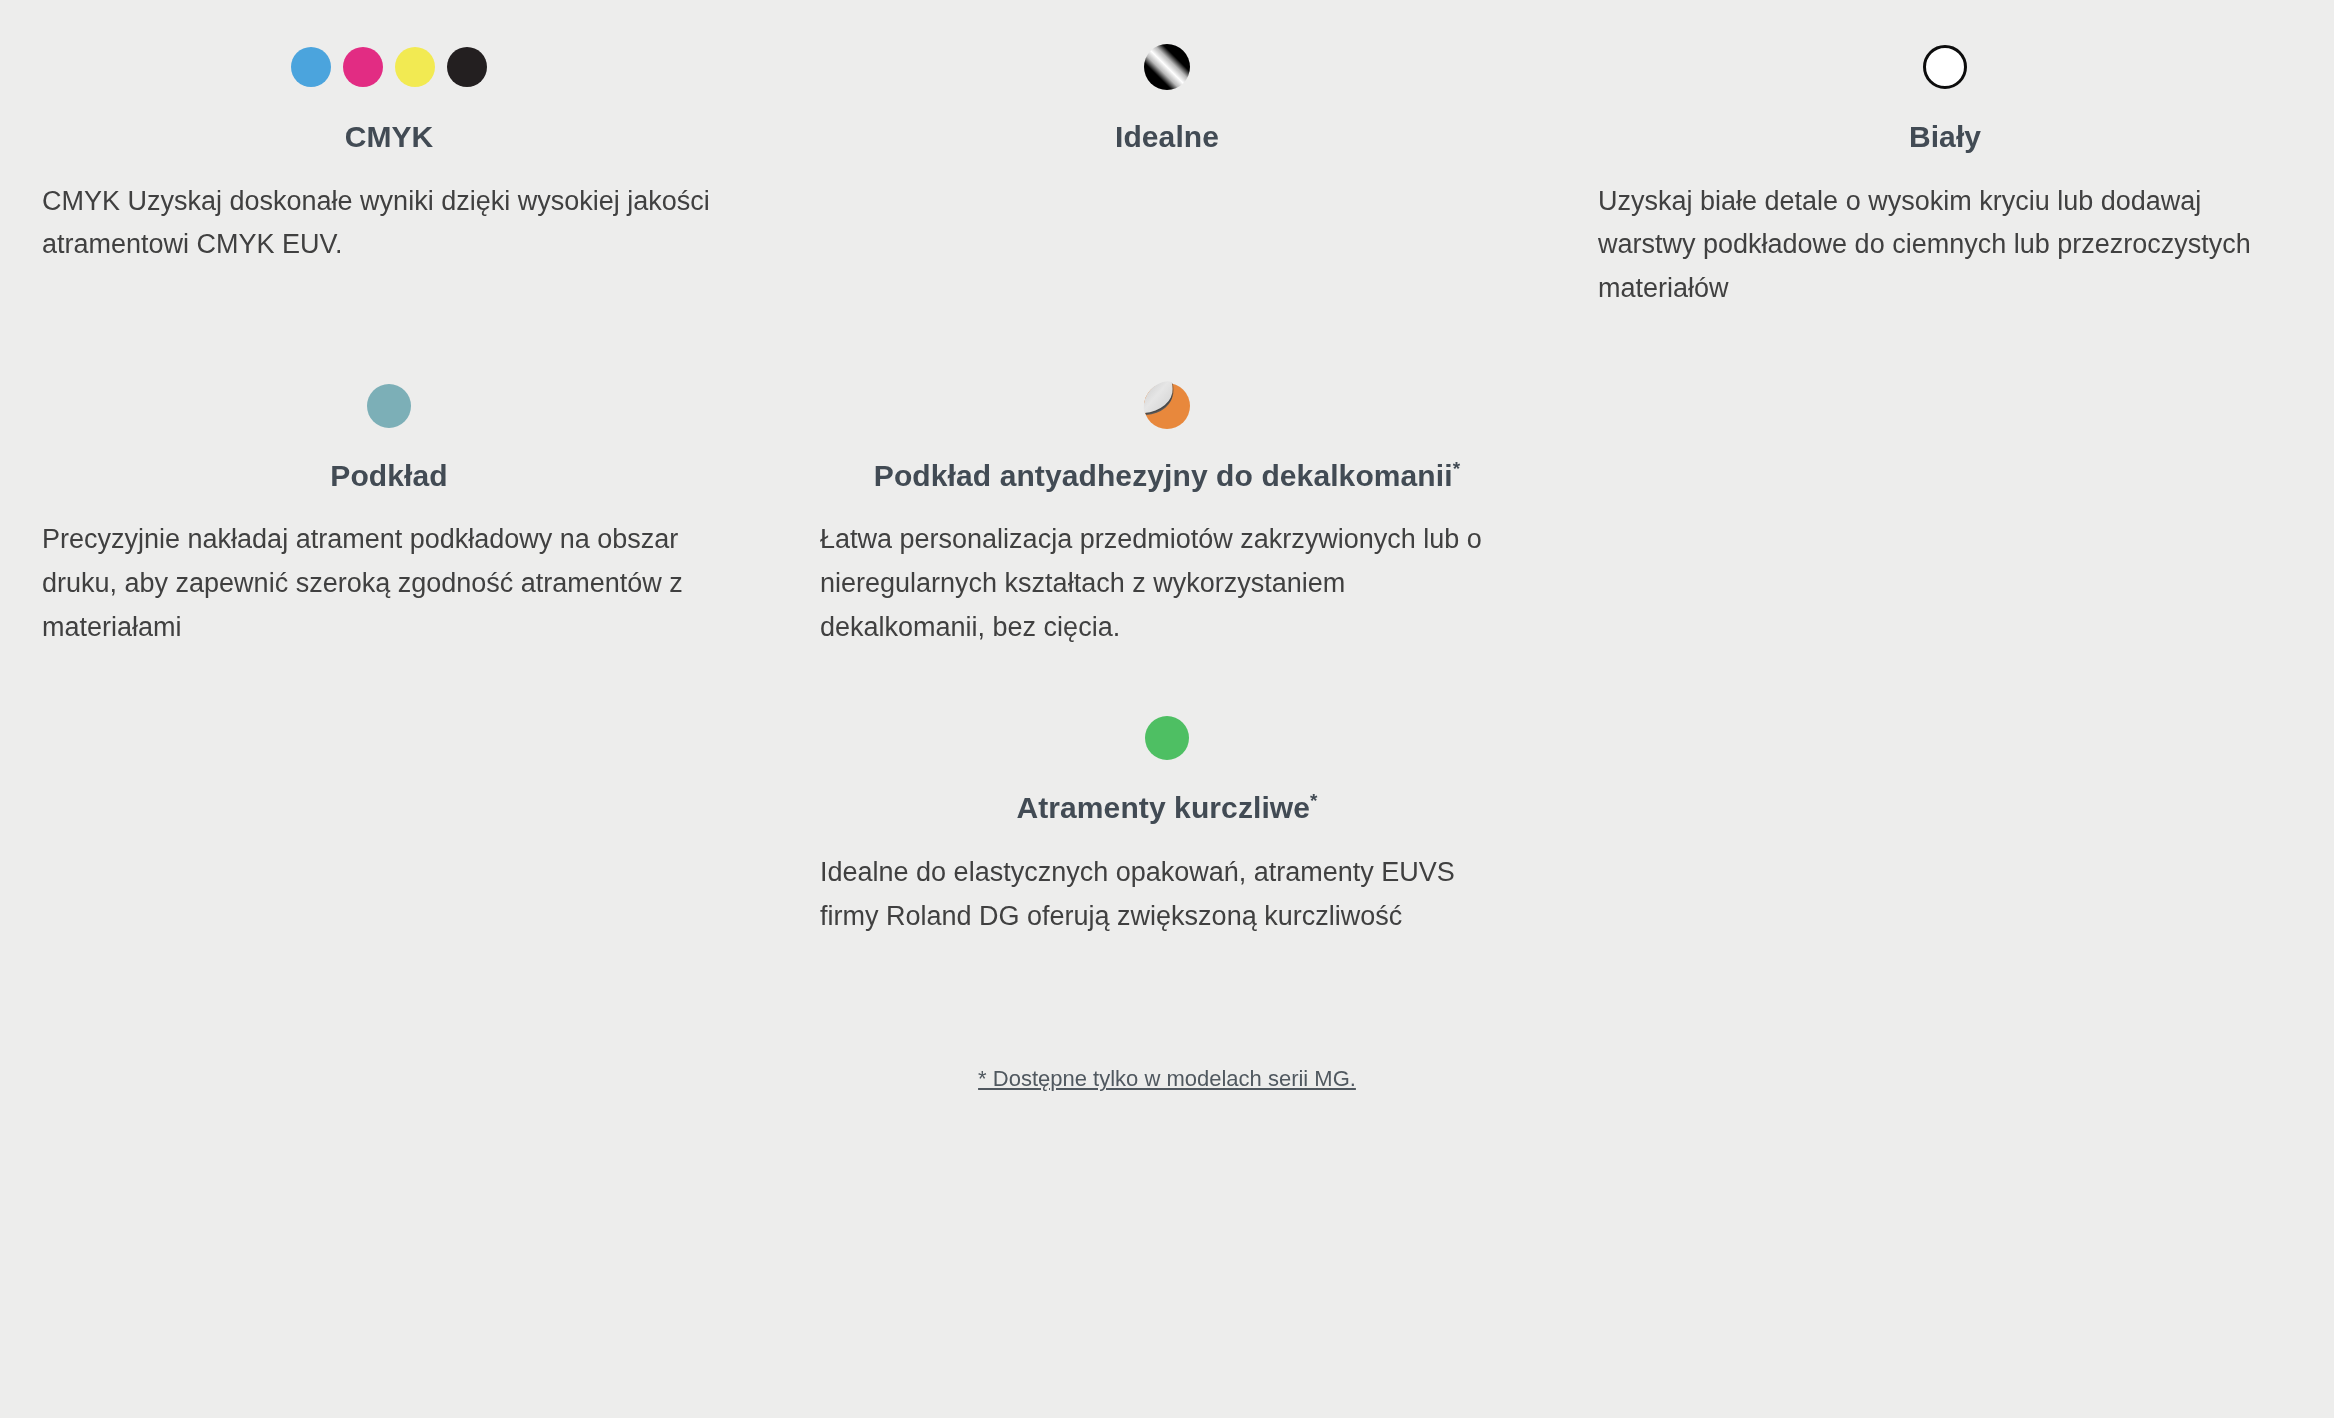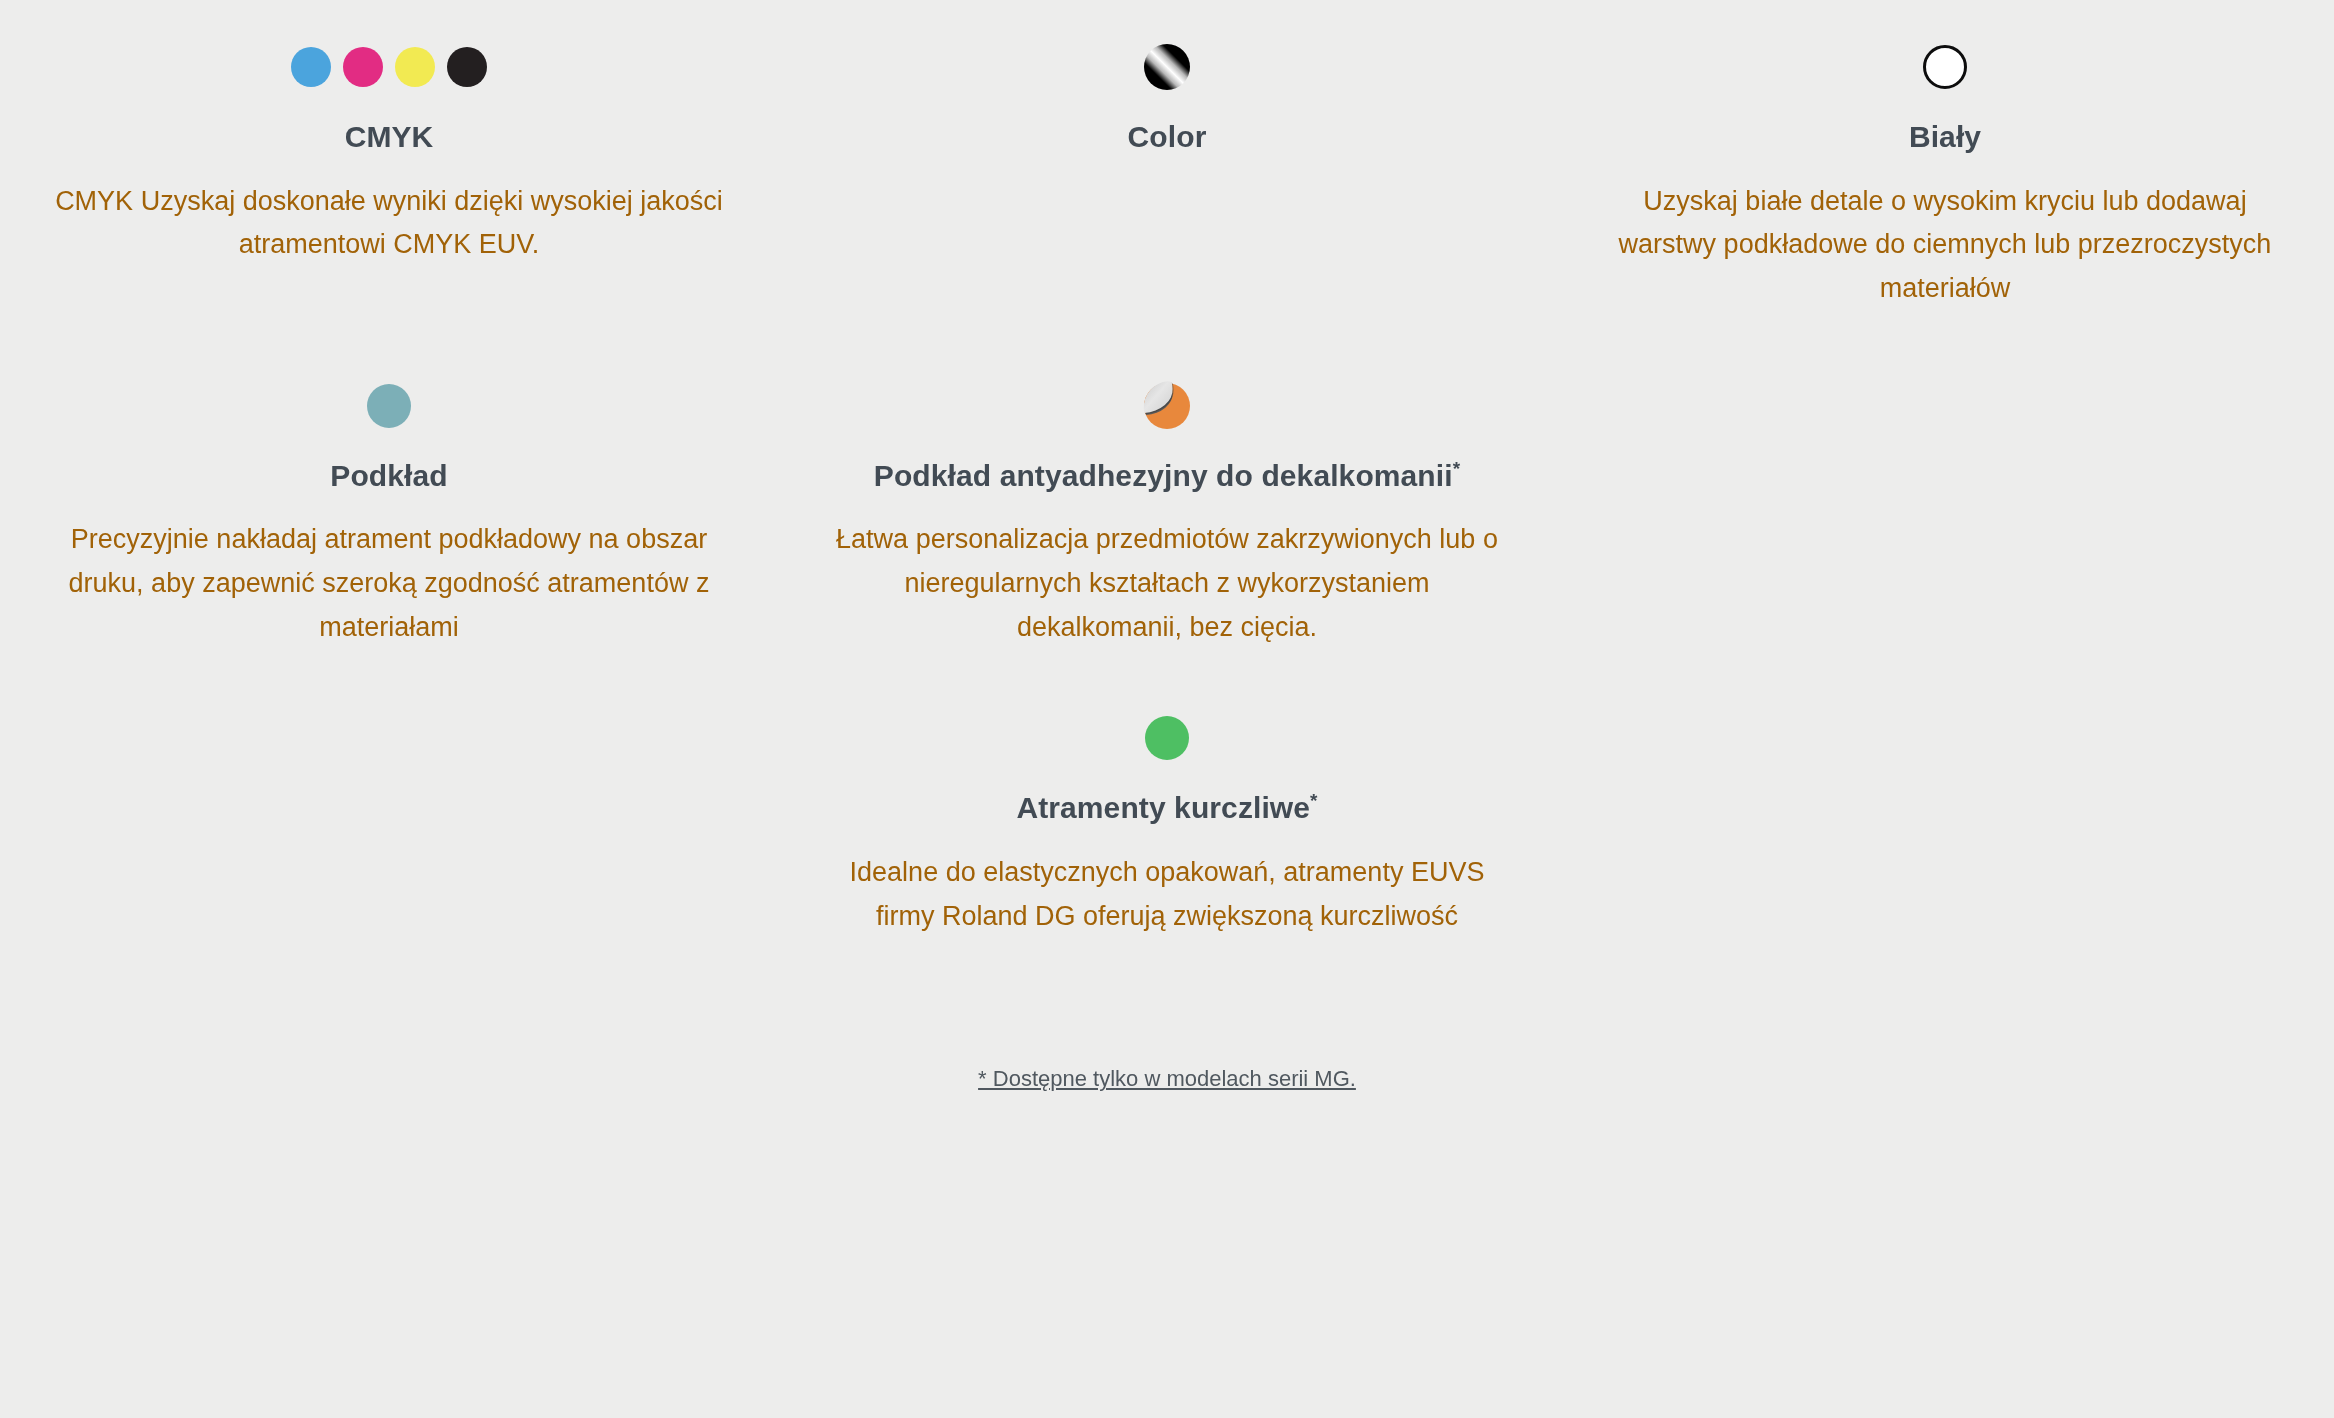--- a/index.html
+++ b/index.html
@@ -62,22 +62,22 @@
   .card-title .sup {
     font-size: 19px;
     vertical-align: super;
     line-height: 0;
     font-weight: bold;
   }
 
   .card-desc {
     font-size: 27px;
     line-height: 1.62;
-    color: #a16207;
-    text-align: center;
+    color: #404040;
+    text-align: left;
     margin-top: 24px;
     max-width: 700px;
   }
 
   
   .dot-row {
     display: flex;
     align-items: center;
     gap: 12px;
   }
@@ -188,21 +188,21 @@
         <span>CMYK</span>
       </div>
       <div class="card-desc">CMYK Uzyskaj doskonałe wyniki dzięki wysokiej jakości atramentowi CMYK EUV.</div>
     </div>
 
     <div class="card">
       <div class="icon-wrap">
         <span class="dot-gloss"></span>
       </div>
       <div class="card-title">
-        <span>Color</span>
+        <span>Idealne</span>
       </div>
     </div>
 
     <div class="card">
       <div class="icon-wrap">
         <span class="dot-white"></span>
       </div>
       <div class="card-title">
         <span>Biały</span>
       </div>

